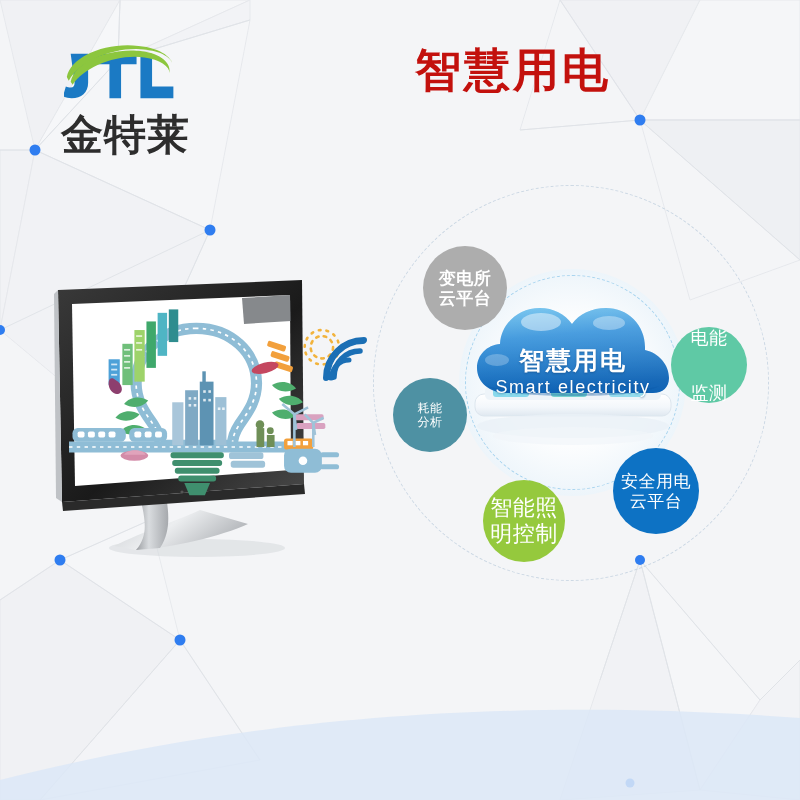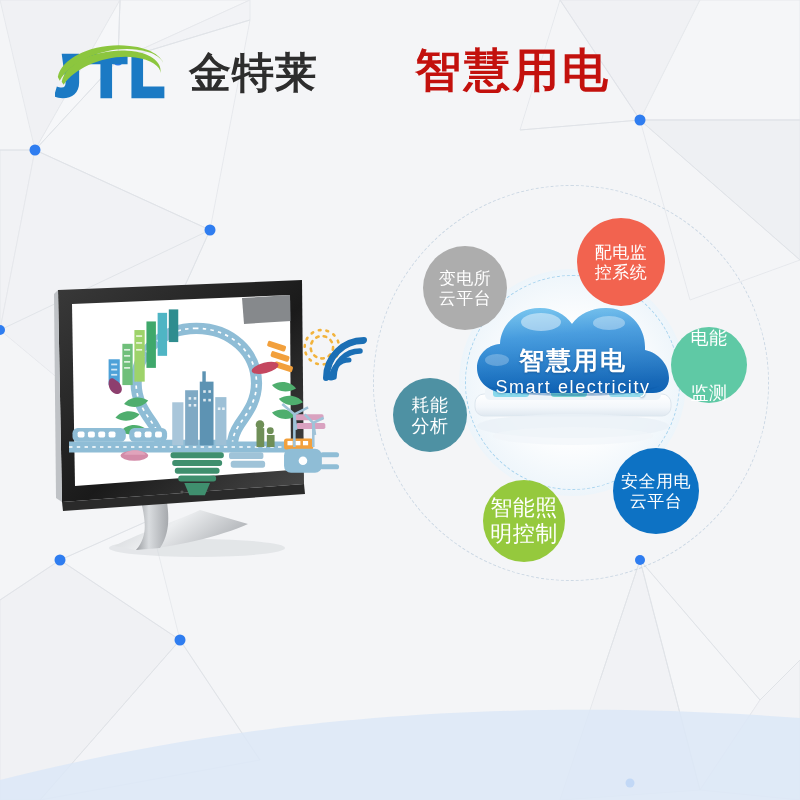--- a/index.html
+++ b/index.html
@@ -35,20 +35,21 @@
     width: 800px;
     height: 140px;
   }
   .logo-block {
     position: absolute;
     left: 55px;
     top: 42px;
     display: flex;
     align-items: center;
     gap: 10px;
+    flex-direction: column;
   }
   .logo-mark {
     position: relative;
     width: 118px;
     height: 62px;
   }
   .logo-cn {
     font-family: "DejaVu Sans", "Liberation Sans", sans-serif;
     font-size: 42px;
     font-weight: 700;
@@ -496,44 +497,40 @@
 
         <path d="M24,96 C60,106 160,106 196,96 C186,103 150,106 110,106 C70,106 34,103 24,96 Z" fill="#0b5aa6" opacity="0.35"></path>
       </svg>
 
       <div class="cloud-text">
         <div class="cloud-cn">智慧用电</div>
         <div class="cloud-en">Smart electricity</div>
       </div>
     </div>
 
-    <div class="bubble" style="left:68px; top:66px; width:84px; height:84px; background:#adadad; font-size:17px;">
+    <div class="bubble" style="left:68px; top:66px; width:84px; height:84px; background:#adadad; font-size:17px;font-weight:bold;">
       <span>变电所</span>
       <span>云平台</span>
     </div>
 
-    <div class="bubble" style="left:222px; top:38px; width:88px; height:88px; background:#f2634f; font-size:17px;">
-      <span>配电监</span>
-      <span>控系统</span>
-    </div>
 
     <div class="bubble" style="left:316px; top:147px; width:76px; height:76px; background:#5fc9a5; font-size:18px;gap:34px;">
       <span>电能</span>
       <span>监测</span>
     </div>
 
     <div class="bubble" style="left:258px; top:268px; width:86px; height:86px; background:#0d72c4; font-size:17px;">
       <span>安全用电</span>
       <span>云平台</span>
     </div>
 
     <div class="bubble" style="left:128px; top:300px; width:82px; height:82px; background:#95c93d; font-size:22px;">
       <span>智能照</span>
       <span>明控制</span>
     </div>
 
-    <div class="bubble" style="left:38px; top:198px; width:74px; height:74px; background:#4e91a3; font-size:18px;">
+    <div class="bubble" style="left:38px; top:198px; width:74px; height:74px; background:#4e91a3; font-size:12px;">
       <span>耗能</span>
       <span>分析</span>
     </div>
 
   </div>
 </div>
 
 </body></html>

